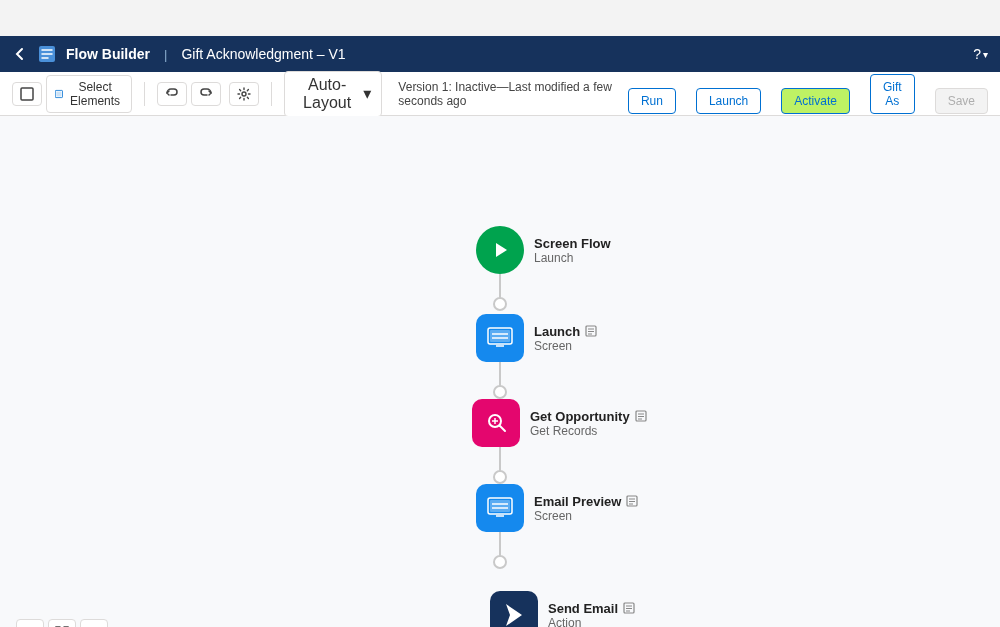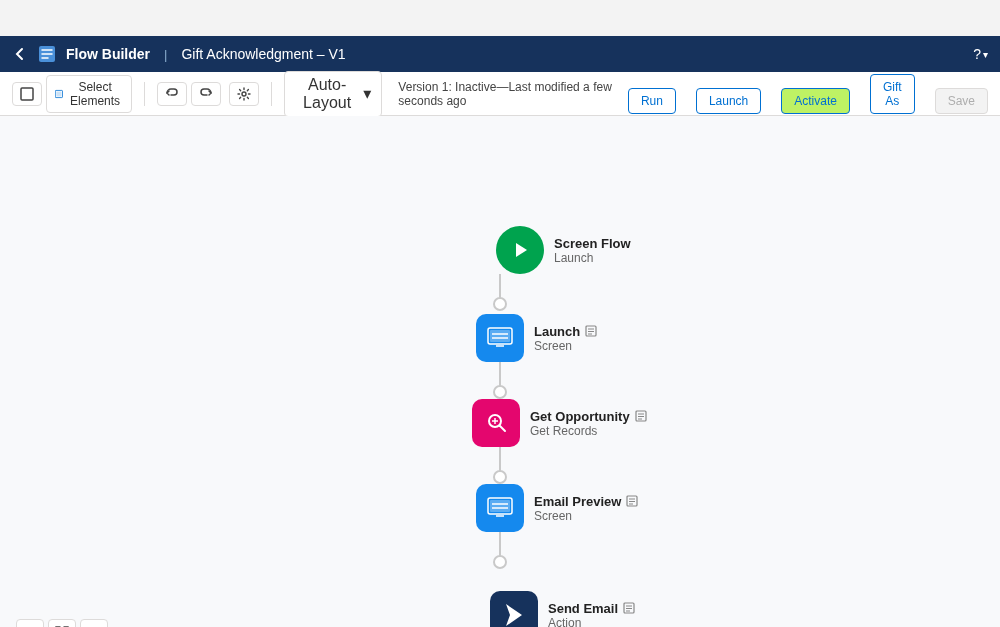--- a/index.html
+++ b/index.html
@@ -344,21 +344,21 @@
     <line x1="500" y1="331" x2="500" y2="361" stroke="#c9c9c9" stroke-width="2"></line>
     <circle cx="500" cy="361" r="6" fill="white" stroke="#c9c9c9" stroke-width="2"></circle>
 
     <line x1="500" y1="416" x2="500" y2="446" stroke="#c9c9c9" stroke-width="2"></line>
     <circle cx="500" cy="446" r="6" fill="white" stroke="#c9c9c9" stroke-width="2"></circle>
 
     <line x1="500" y1="501" x2="500" y2="530" stroke="#c9c9c9" stroke-width="2"></line>
     <circle cx="500" cy="530" r="6" fill="white" stroke="#c9c9c9" stroke-width="2"></circle>
   </svg>
 
-  <div class="flow-node" style="position:absolute; top:110px; left:496px;">
+  <div class="flow-node" style="position:absolute; top:110px; left:476px;">
     <div class="node-icon" style="background:#00a34e; width:48px; height:48px;">
       <svg width="20" height="20" viewBox="0 0 20 20" fill="white">
           <polygon points="6,3 17,10 6,17"></polygon>
         </svg>
     </div>
     <div class="node-label">
       <span class="node-title">Screen Flow</span>
       <span class="node-subtitle">Launch</span>
     </div>
   </div>

